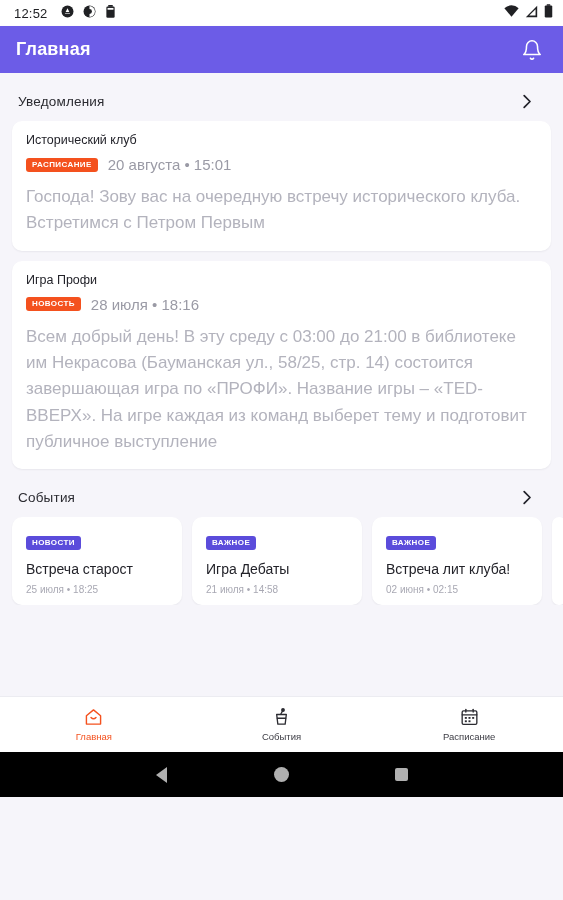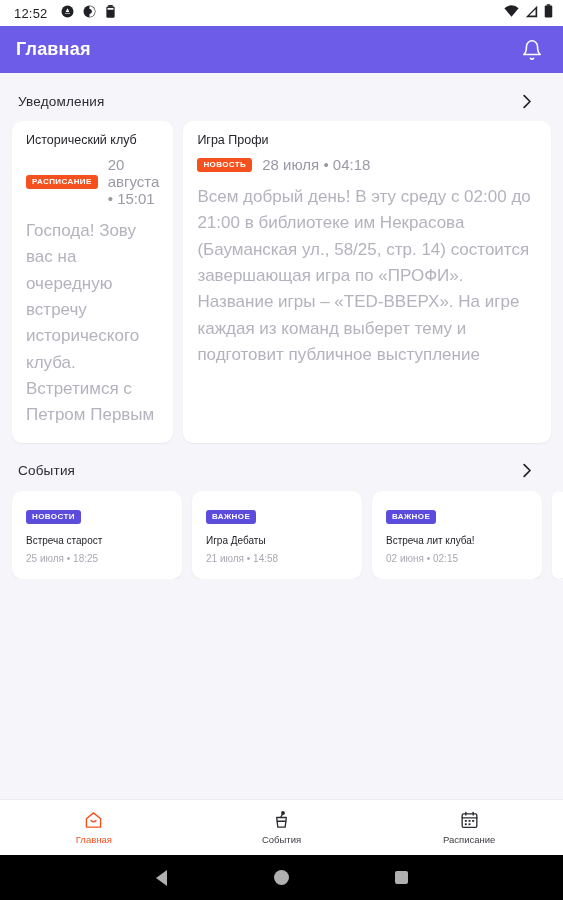--- a/index.html
+++ b/index.html
@@ -4,21 +4,21 @@
 <style>
   * { box-sizing: border-box; margin: 0; padding: 0; }
   html, body {
     width: 563px; height: 900px;
     font-family: "Liberation Sans", sans-serif;
     background: #f6f5fa;
     overflow: hidden;
   }
   #app {
     position: relative;
-    width: 563px; height: 900px;
+    width: 563px; height: 797px;
     display: flex; flex-direction: column;
     background: #f6f5fa;
   }
 
   
   .statusbar {
     height: 26px; flex: 0 0 26px;
     background: #ffffff;
     display: flex; align-items: center;
     padding: 0 10px 0 14px;
@@ -48,21 +48,21 @@
 
   .section-head {
     display: flex; align-items: center;
     padding: 18px 26px 10px 18px;
   }
   .section-title { font-size: 13.5px; color: #2b2b31; letter-spacing:.2px;}
   .section-spacer { flex: 1 1 auto; }
   .chev { width: 20px; height: 20px; display:flex; align-items:center; justify-content:center;}
 
   
-  .cards { padding: 0 12px; display: flex; flex-direction: row; gap: 10px; }
+  .cards { padding: 0 12px; display: flex; flex-direction: column; gap: 10px; }
   .ncard {
     background: #fff;
     border-radius: 10px;
     padding: 12px 14px 14px 14px;
     box-shadow: 0 1px 2px rgba(20,20,40,.06);
   }
   .ncard-title { font-size: 12.5px; color: #23232a; margin-bottom: 9px; }
   .ncard-meta { display: flex; align-items: center; gap: 10px; margin-bottom: 11px; }
   .badge {
     display: inline-block;
@@ -85,21 +85,21 @@
   }
   .ecard {
     flex: 0 0 170px;
     background: #fff;
     border-radius: 10px;
     padding: 14px 14px 16px 14px;
     box-shadow: 0 1px 2px rgba(20,20,40,.06);
     height: 88px;
   }
   .ecard.peek { flex: 0 0 14px; padding: 0; }
-  .ecard-title { font-size: 10px; color: #23232a; margin: 11px 0 7px 0; }
+  .ecard-title { font-size: 14px; color: #23232a; margin: 11px 0 7px 0; }
   .ecard-date { font-size: 10px; color: #a8a8b3; }
 
   
   .bottomnav {
     flex: 0 0 56px; height: 56px;
     background: #fff;
     display: flex; align-items: center;
     border-top: 1px solid #ececf1;
   }
   .navitem {
@@ -206,23 +206,23 @@
           <span class="badge orange">РАСПИСАНИЕ</span>
           <span class="ncard-date">20 августа • 15:01</span>
         </div>
         <div class="ncard-body">Господа! Зову вас на очередную встречу исторического клуба. Встретимся с Петром Первым</div>
       </div>
 
       <div class="ncard">
         <div class="ncard-title">Игра Профи</div>
         <div class="ncard-meta">
           <span class="badge orange">НОВОСТЬ</span>
-          <span class="ncard-date">28 июля • 04:18</span>
+          <span class="ncard-date">28 июля • 18:16</span>
         </div>
-        <div class="ncard-body">Всем добрый день! В эту среду с 02:00 до 21:00 в библиотеке им Некрасова (Бауманская ул., 58/25, стр. 14) состоится завершающая игра по «ПРОФИ». Название игры – «TED-ВВЕРХ». На игре каждая из команд выберет тему и подготовит публичное выступление</div>
+        <div class="ncard-body">Всем добрый день! В эту среду с 03:00 до 21:00 в библиотеке им Некрасова (Бауманская ул., 58/25, стр. 14) состоится завершающая игра по «ПРОФИ». Название игры – «TED-ВВЕРХ». На игре каждая из команд выберет тему и подготовит публичное выступление</div>
       </div>
 
     </div>
 
     <div class="section-head">
       <span class="section-title">События</span>
       <span class="section-spacer"></span>
       <span class="chev">
         <svg width="13" height="15" viewBox="0 0 12 18" fill="none" stroke="#22222a" stroke-width="2.1" stroke-linecap="round" stroke-linejoin="round">
             <path d="M2 2 L9 9 L2 16"></path>

